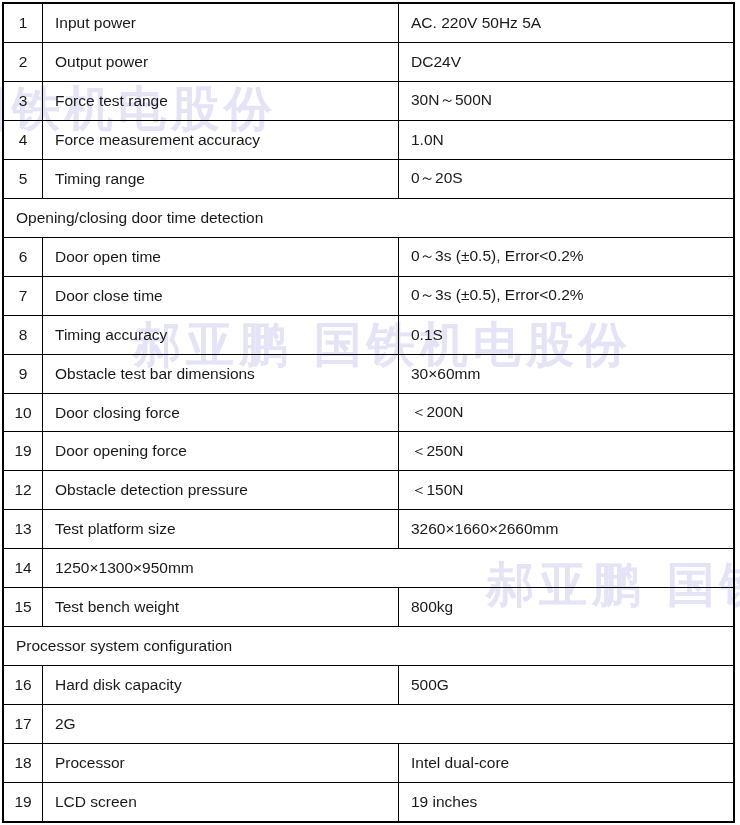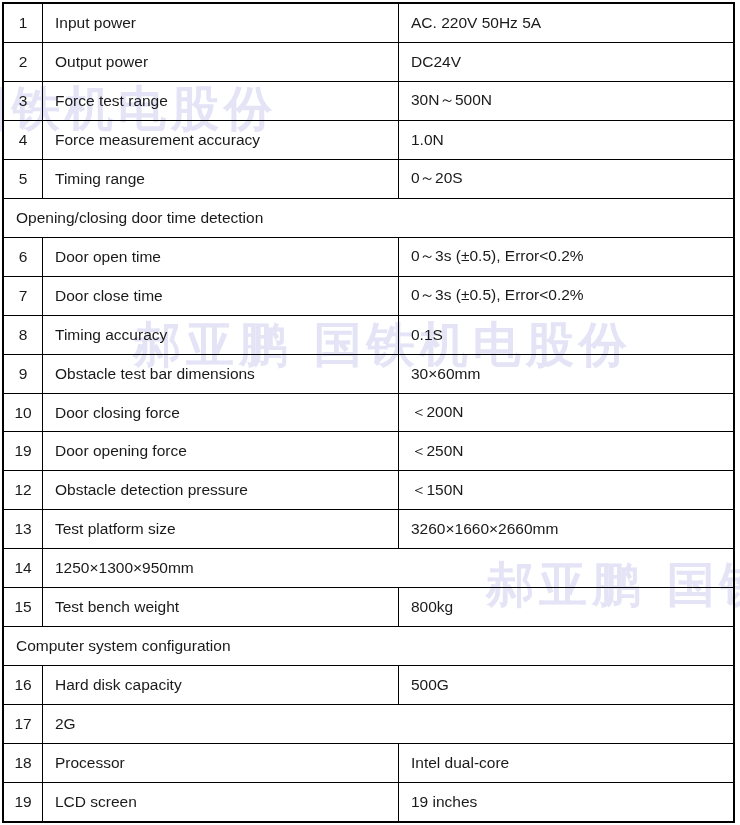--- a/index.html
+++ b/index.html
@@ -161,21 +161,21 @@
     <div class="row">
       <div class="cell num">14</div>
       <div class="cell value">1250×1300×950mm</div>
     </div>
     <div class="row">
       <div class="cell num">15</div>
       <div class="cell label">Test bench weight</div>
       <div class="cell value">800kg</div>
     </div>
     <div class="row">
-      <div class="cell sec-label">Computer system configuration</div>
+      <div class="cell sec-label">Processor system configuration</div>
     </div>
     <div class="row">
       <div class="cell num">16</div>
       <div class="cell label">Hard disk capacity</div>
       <div class="cell value">500G</div>
     </div>
     <div class="row">
       <div class="cell num">17</div>
       <div class="cell value">2G</div>
     </div>

